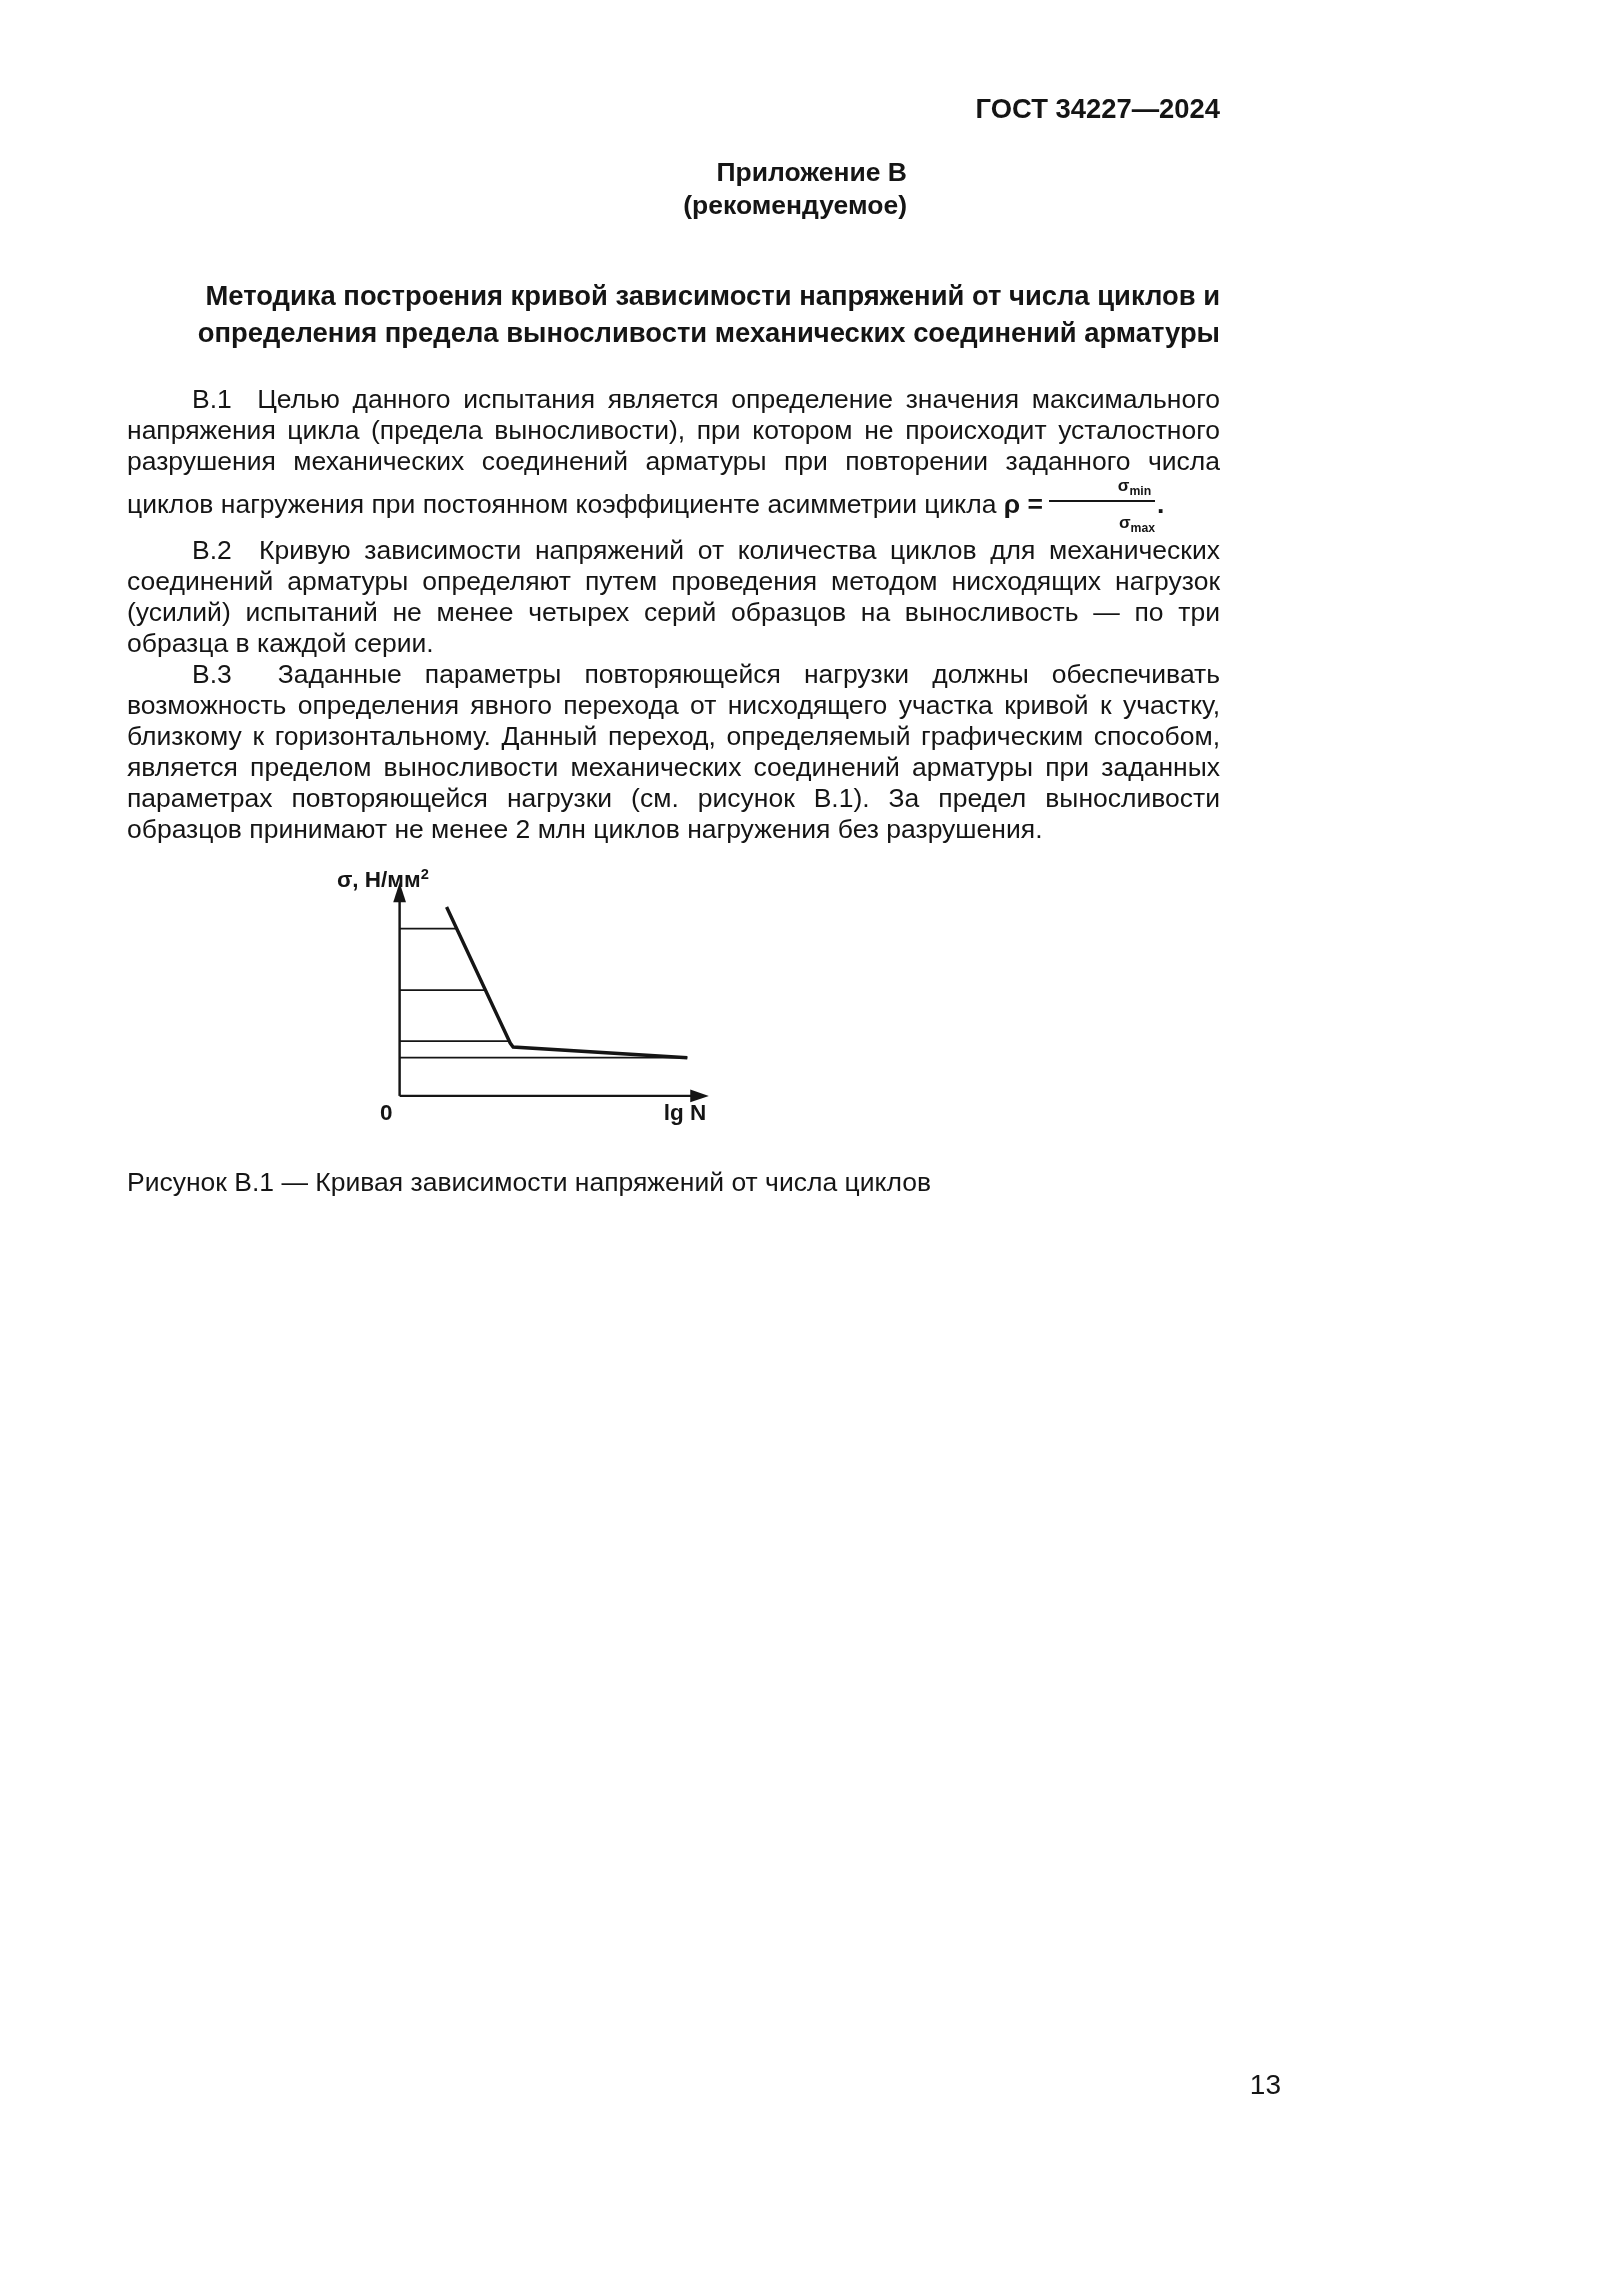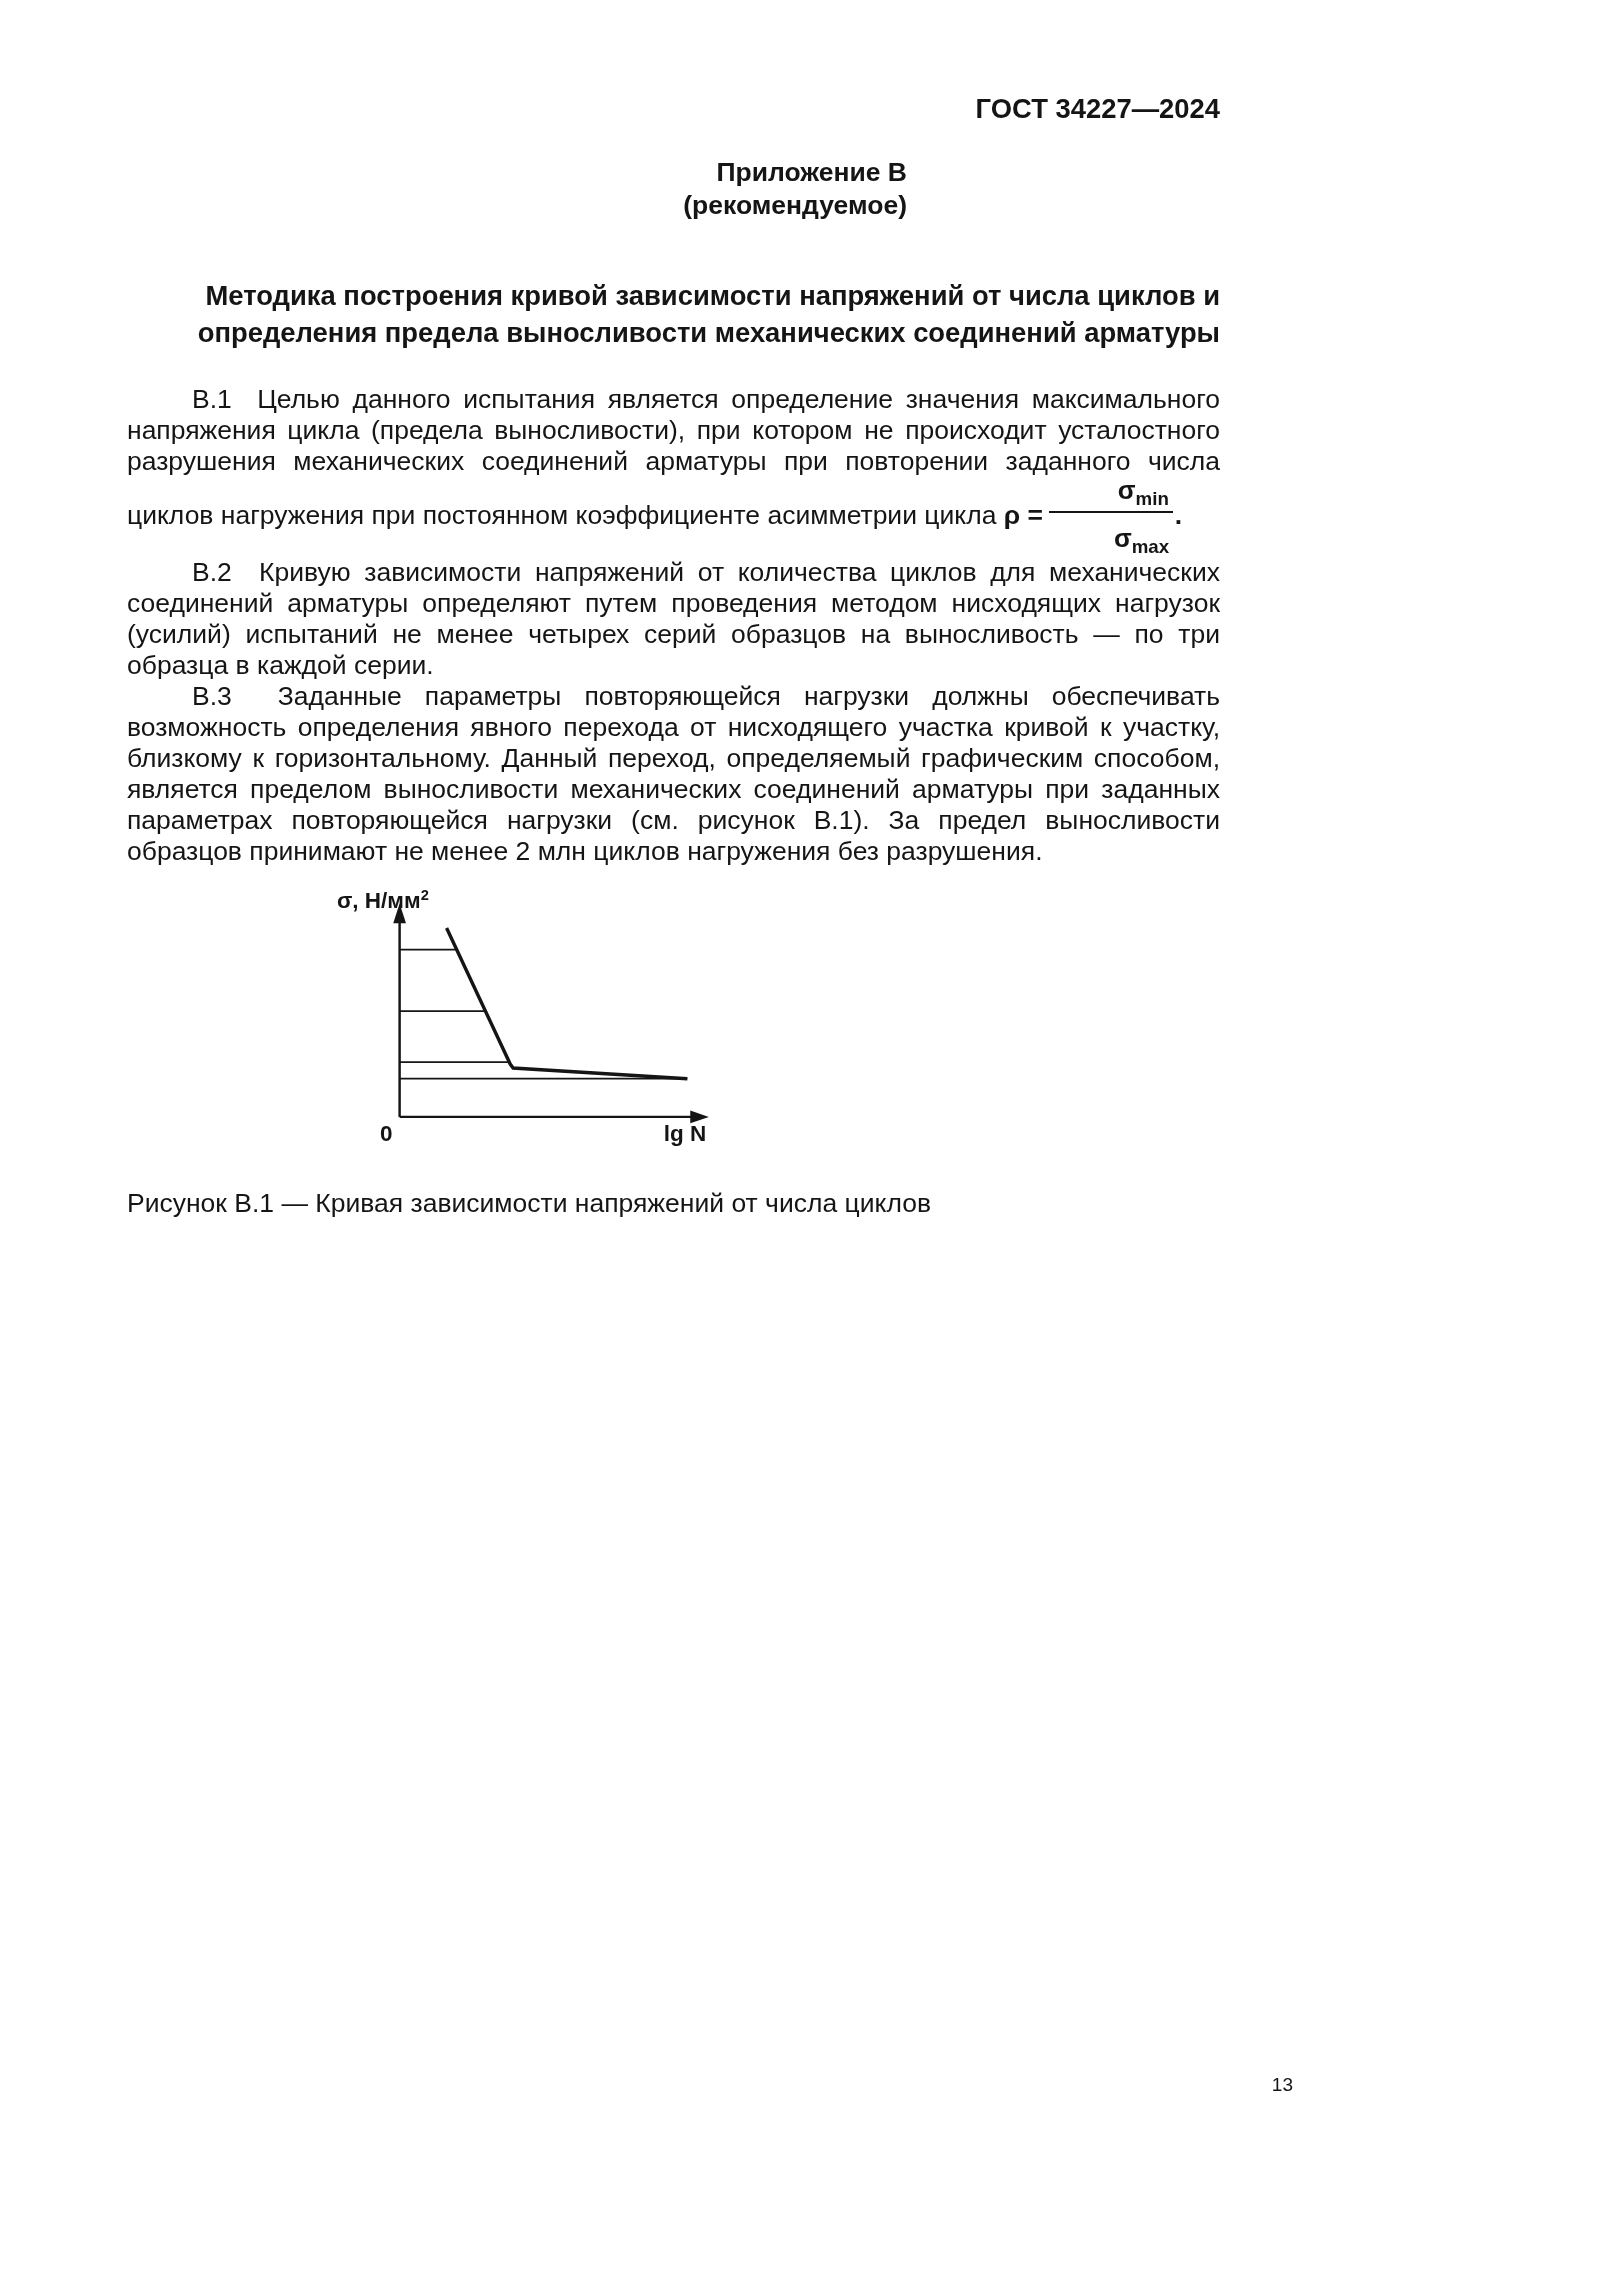--- a/index.html
+++ b/index.html
@@ -43,45 +43,45 @@
     font-size: 26.5px;
     line-height: 31px;
     text-align: justify;
   }
   .indent { text-indent: 65px; }
   .p-b1 { margin-top: 33px; }
   .formula { font-weight: 700; white-space: nowrap; }
   .formula .frac {
     display: inline-block;
     vertical-align: middle;
-    text-align: left;
+    text-align: right;
     line-height: 1.05;
-    font-size: 26px;
+    font-size: 17px;
     margin: 0 2px 0 5.9px;
   }
   .formula .num {
     display: block;
     border-bottom: 2px solid #151515;
     padding: 0 3.9px 2px 3.9px;
   }
   .formula .den { display: block; padding-top: 12px; }
   .formula sub { font-size: 0.72em; }
   .figure-block { margin-top: 17.6px; margin-left: 196px; }
   .caption {
     margin: 25.5px 0 0 0;
     text-align: left;
     font-size: 26.5px;
     line-height: 31px;
   }
   .p-b4 { margin-top: 35px; }
   .page-number {
     position: absolute;
     top: 2070px;
-    right: 122px;
-    font-size: 19px;
+    right: 134px;
+    font-size: 28px;
     line-height: 29px;
   }
   svg .ax-label { font-family: "Liberation Sans", sans-serif; font-weight: 700; font-size: 23px; fill: #151515; }
 </style>
 </head>
 <body>
 
 <div class="page">
   <div class="content">
 

